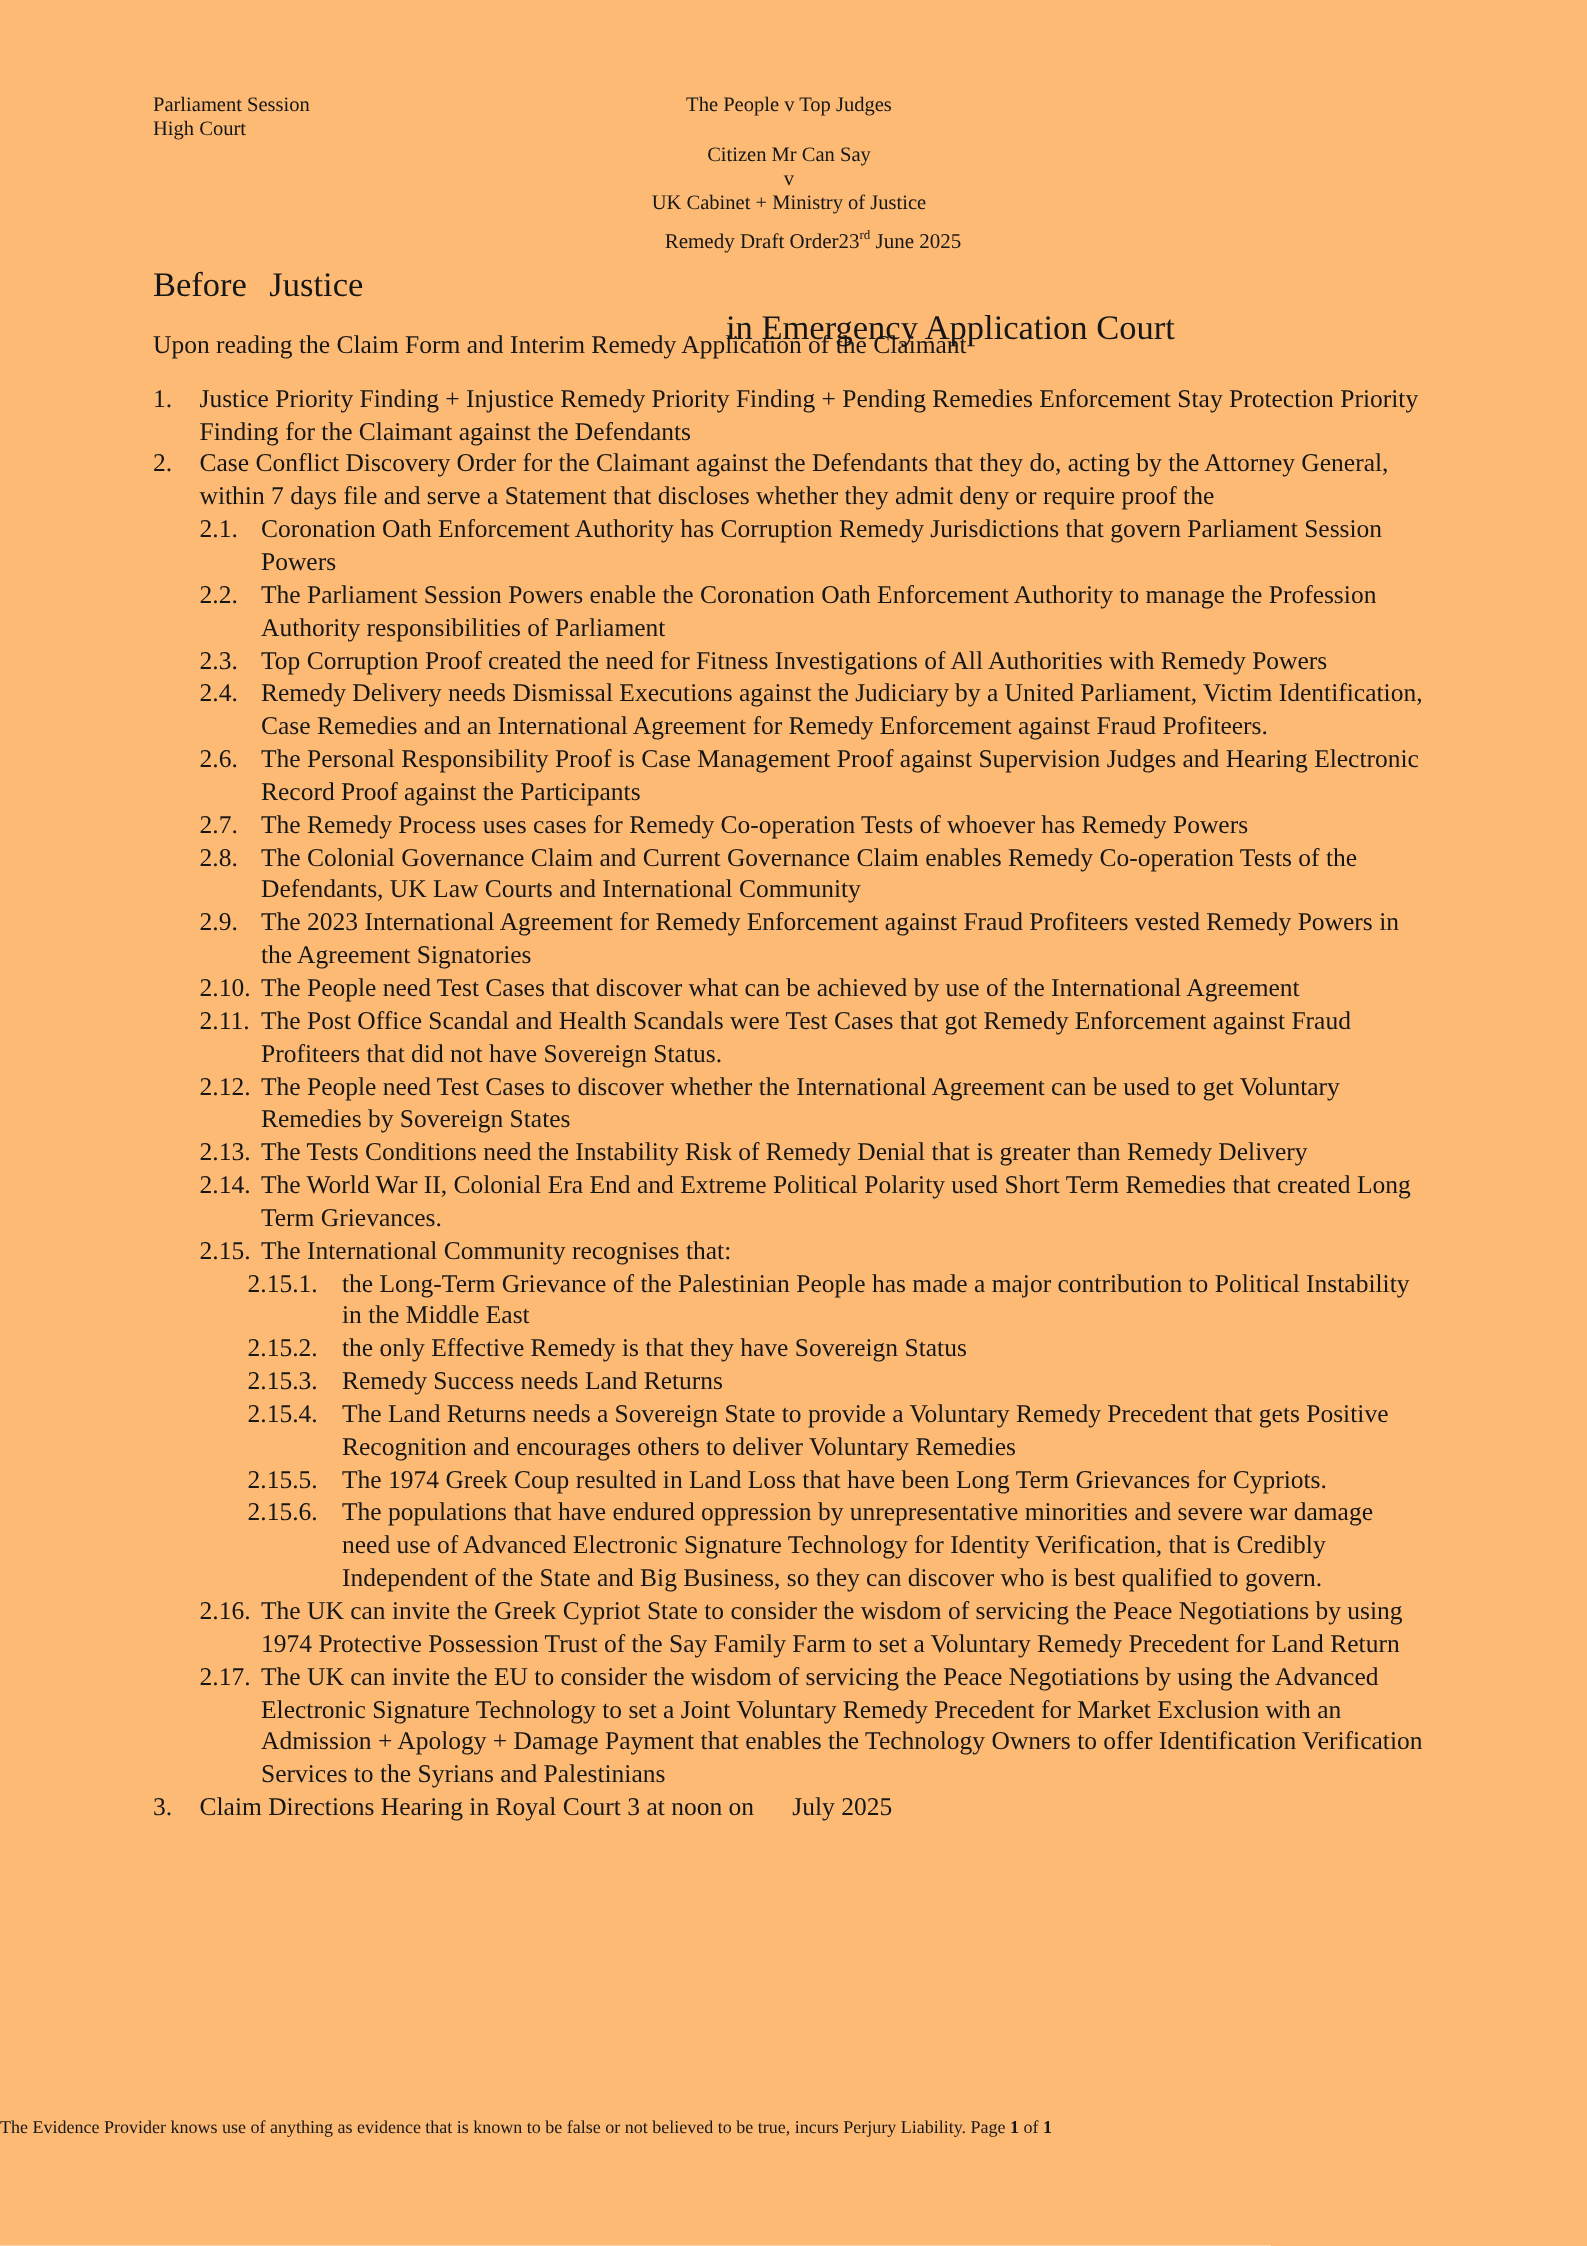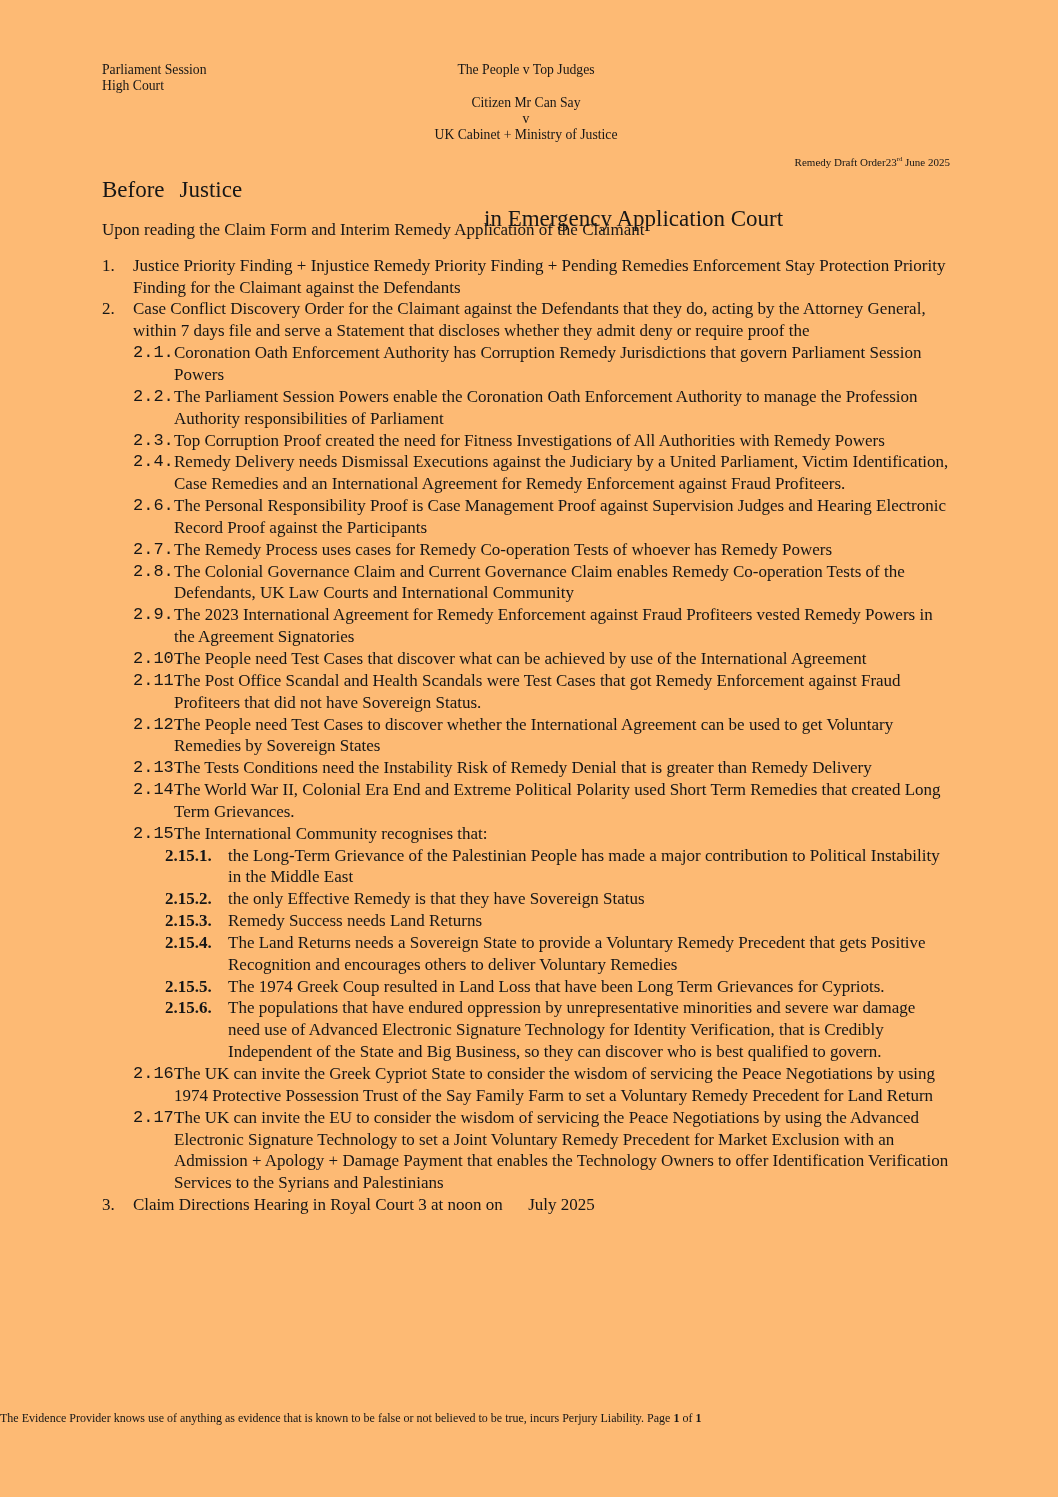--- a/index.html
+++ b/index.html
@@ -20,22 +20,22 @@
   .hdr {
     display:grid;
     grid-template-columns:230px 1fr 230px;
     font-size:13.7px; line-height:16.3px;
   }
   .hdr .col { display:flex; flex-direction:column; }
   .hdr .c { text-align:center; }
   .hdr .r { text-align:right; }
   .hdr .cell { min-height:16.3px; }
   .row-order {
-    display:flex; justify-content:flex-end;
-    font-size:11px; line-height:16.3px;
+    display:flex; justify-content:center;
+    font-size:14px; line-height:16.3px;
     margin-top:11px;
     margin-left:24px;
   }
   .row-order .left { padding-left:8px; }
   sup { font-size:0.62em; vertical-align:super; line-height:0; }
   
   .before-row {
     position:relative;
     margin-top:8px;
     font-size:23px; line-height:22px;
@@ -45,23 +45,23 @@
   .justice { margin-left:15px; }
   
   p.pre { font-size:17px; line-height:22px; margin:13px 0 0 0; }
   p.pre.first { margin-top:18px; }
   
   .list { margin-top:14px; font-size:17px; line-height:21.85px; }
   .li { display:flex; }
   .li .num { flex:none; }
   .lv1 .num { width:31px; }
   .lv2 { margin-left:31px; }
-  .lv2 .num { width:41px;font-family:Liberation Mono, monospace; }
+  .lv2 .num { width:41px; }
   .lv3 { margin-left:63px; }
-  .lv3 .num { width:63px;font-weight:bold; }
+  .lv3 .num { width:63px; }
   .li .txt { flex:1; }
   
   .footer {
     position:absolute; left:0; right:0; top:1410px;
     font-size:12px; line-height:17px;
   }
   .footer .b { font-weight:bold; }
 </style>
 </head>
 <body>

